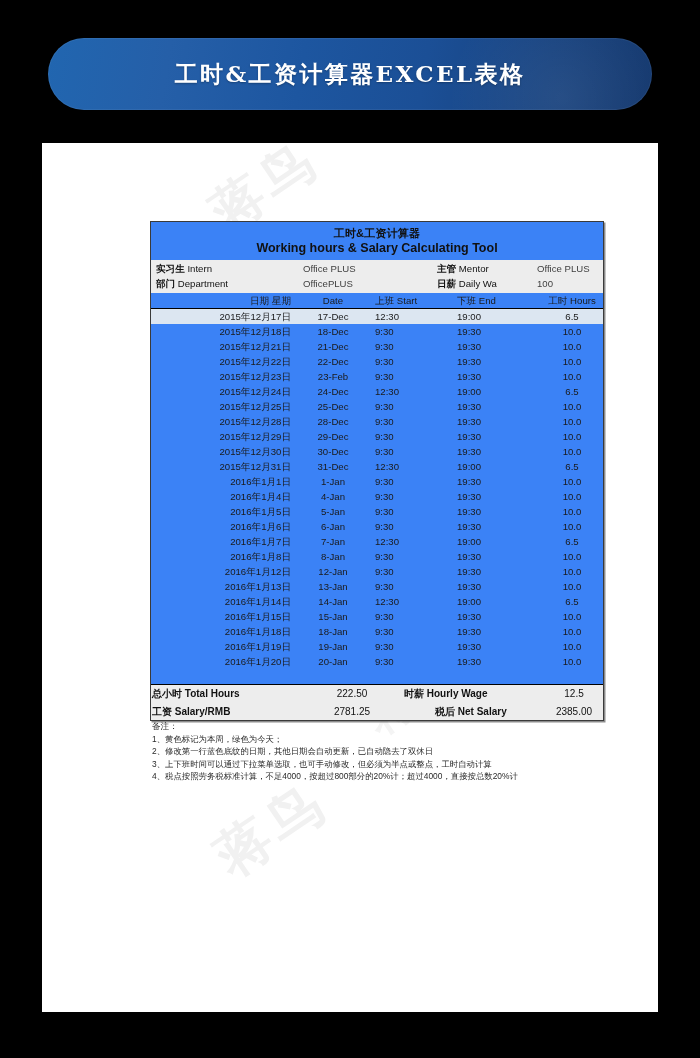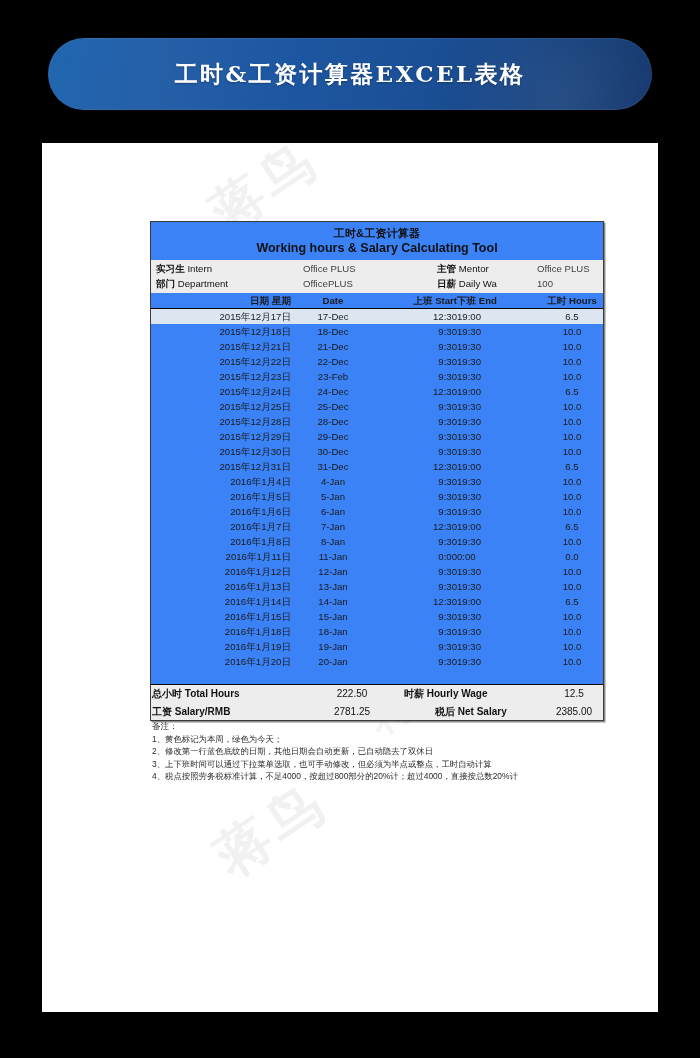--- a/index.html
+++ b/index.html
@@ -71,25 +71,25 @@
   .if-val{width:134px;color:#3f3f3f;}
   .if-lbl2{width:100px;color:#111;}
   .if-lbl2 b{font-weight:700;}
   .if-val2{flex:1;color:#3f3f3f;}
   .infoband{background:#ededed;padding:1px 0 2px 0;}
 
   table.grid{border-collapse:collapse;width:100%;table-layout:fixed;}
   table.grid td{font-size:9.6px;line-height:15px;height:15px;color:#1a1a1a;padding:0;}
   .c-date-cn{width:140px;text-align:right;padding-right:8px;}
   .c-date-en{width:84px;text-align:center;}
-  .c-start{width:82px;text-align:right;margin-top:22px;}
+  .c-start{width:82px;text-align:left;margin-top:22px;}
   .c-end{width:84px;}
   .c-hours{width:62px;text-align:center;}
 
-  thead td{font-weight:700;font-size:9.8px;color:#000;}
+  thead td{font-weight:400;font-size:9.8px;color:#000;}
   thead .c-date-cn{padding-right:8px;}
   .hdr-row td{padding-bottom:1px;}
   .hdr-u{border-bottom:1px solid #000;padding-bottom:0px;}
 
   tr.hl td{background:#dce6f1;}
 
   .spacer-row td{height:10px;}
 
   
   .sumband{background:#ededed;border-top:1px solid #000;}
@@ -241,20 +241,27 @@
               <td class="c-hours">10.0</td>
             </tr>
             <tr>
               <td class="c-date-cn">2015年12月31日</td>
               <td class="c-date-en">31-Dec</td>
               <td class="c-start">12:30</td>
               <td class="c-end">19:00</td>
               <td class="c-hours">6.5</td>
             </tr>
             <tr>
+              <td class="c-date-cn">2016年1月1日</td>
+              <td class="c-date-en">1-Jan</td>
+              <td class="c-start">9:30</td>
+              <td class="c-end">19:30</td>
+              <td class="c-hours">10.0</td>
+            </tr>
+            <tr>
               <td class="c-date-cn">2016年1月4日</td>
               <td class="c-date-en">4-Jan</td>
               <td class="c-start">9:30</td>
               <td class="c-end">19:30</td>
               <td class="c-hours">10.0</td>
             </tr>
             <tr>
               <td class="c-date-cn">2016年1月5日</td>
               <td class="c-date-en">5-Jan</td>
               <td class="c-start">9:30</td>
@@ -274,27 +281,20 @@
               <td class="c-start">12:30</td>
               <td class="c-end">19:00</td>
               <td class="c-hours">6.5</td>
             </tr>
             <tr>
               <td class="c-date-cn">2016年1月8日</td>
               <td class="c-date-en">8-Jan</td>
               <td class="c-start">9:30</td>
               <td class="c-end">19:30</td>
               <td class="c-hours">10.0</td>
-            </tr>
-            <tr>
-              <td class="c-date-cn">2016年1月11日</td>
-              <td class="c-date-en">11-Jan</td>
-              <td class="c-start">0:00</td>
-              <td class="c-end">0:00</td>
-              <td class="c-hours">0.0</td>
             </tr>
             <tr>
               <td class="c-date-cn">2016年1月12日</td>
               <td class="c-date-en">12-Jan</td>
               <td class="c-start">9:30</td>
               <td class="c-end">19:30</td>
               <td class="c-hours">10.0</td>
             </tr>
             <tr>
               <td class="c-date-cn">2016年1月13日</td>

